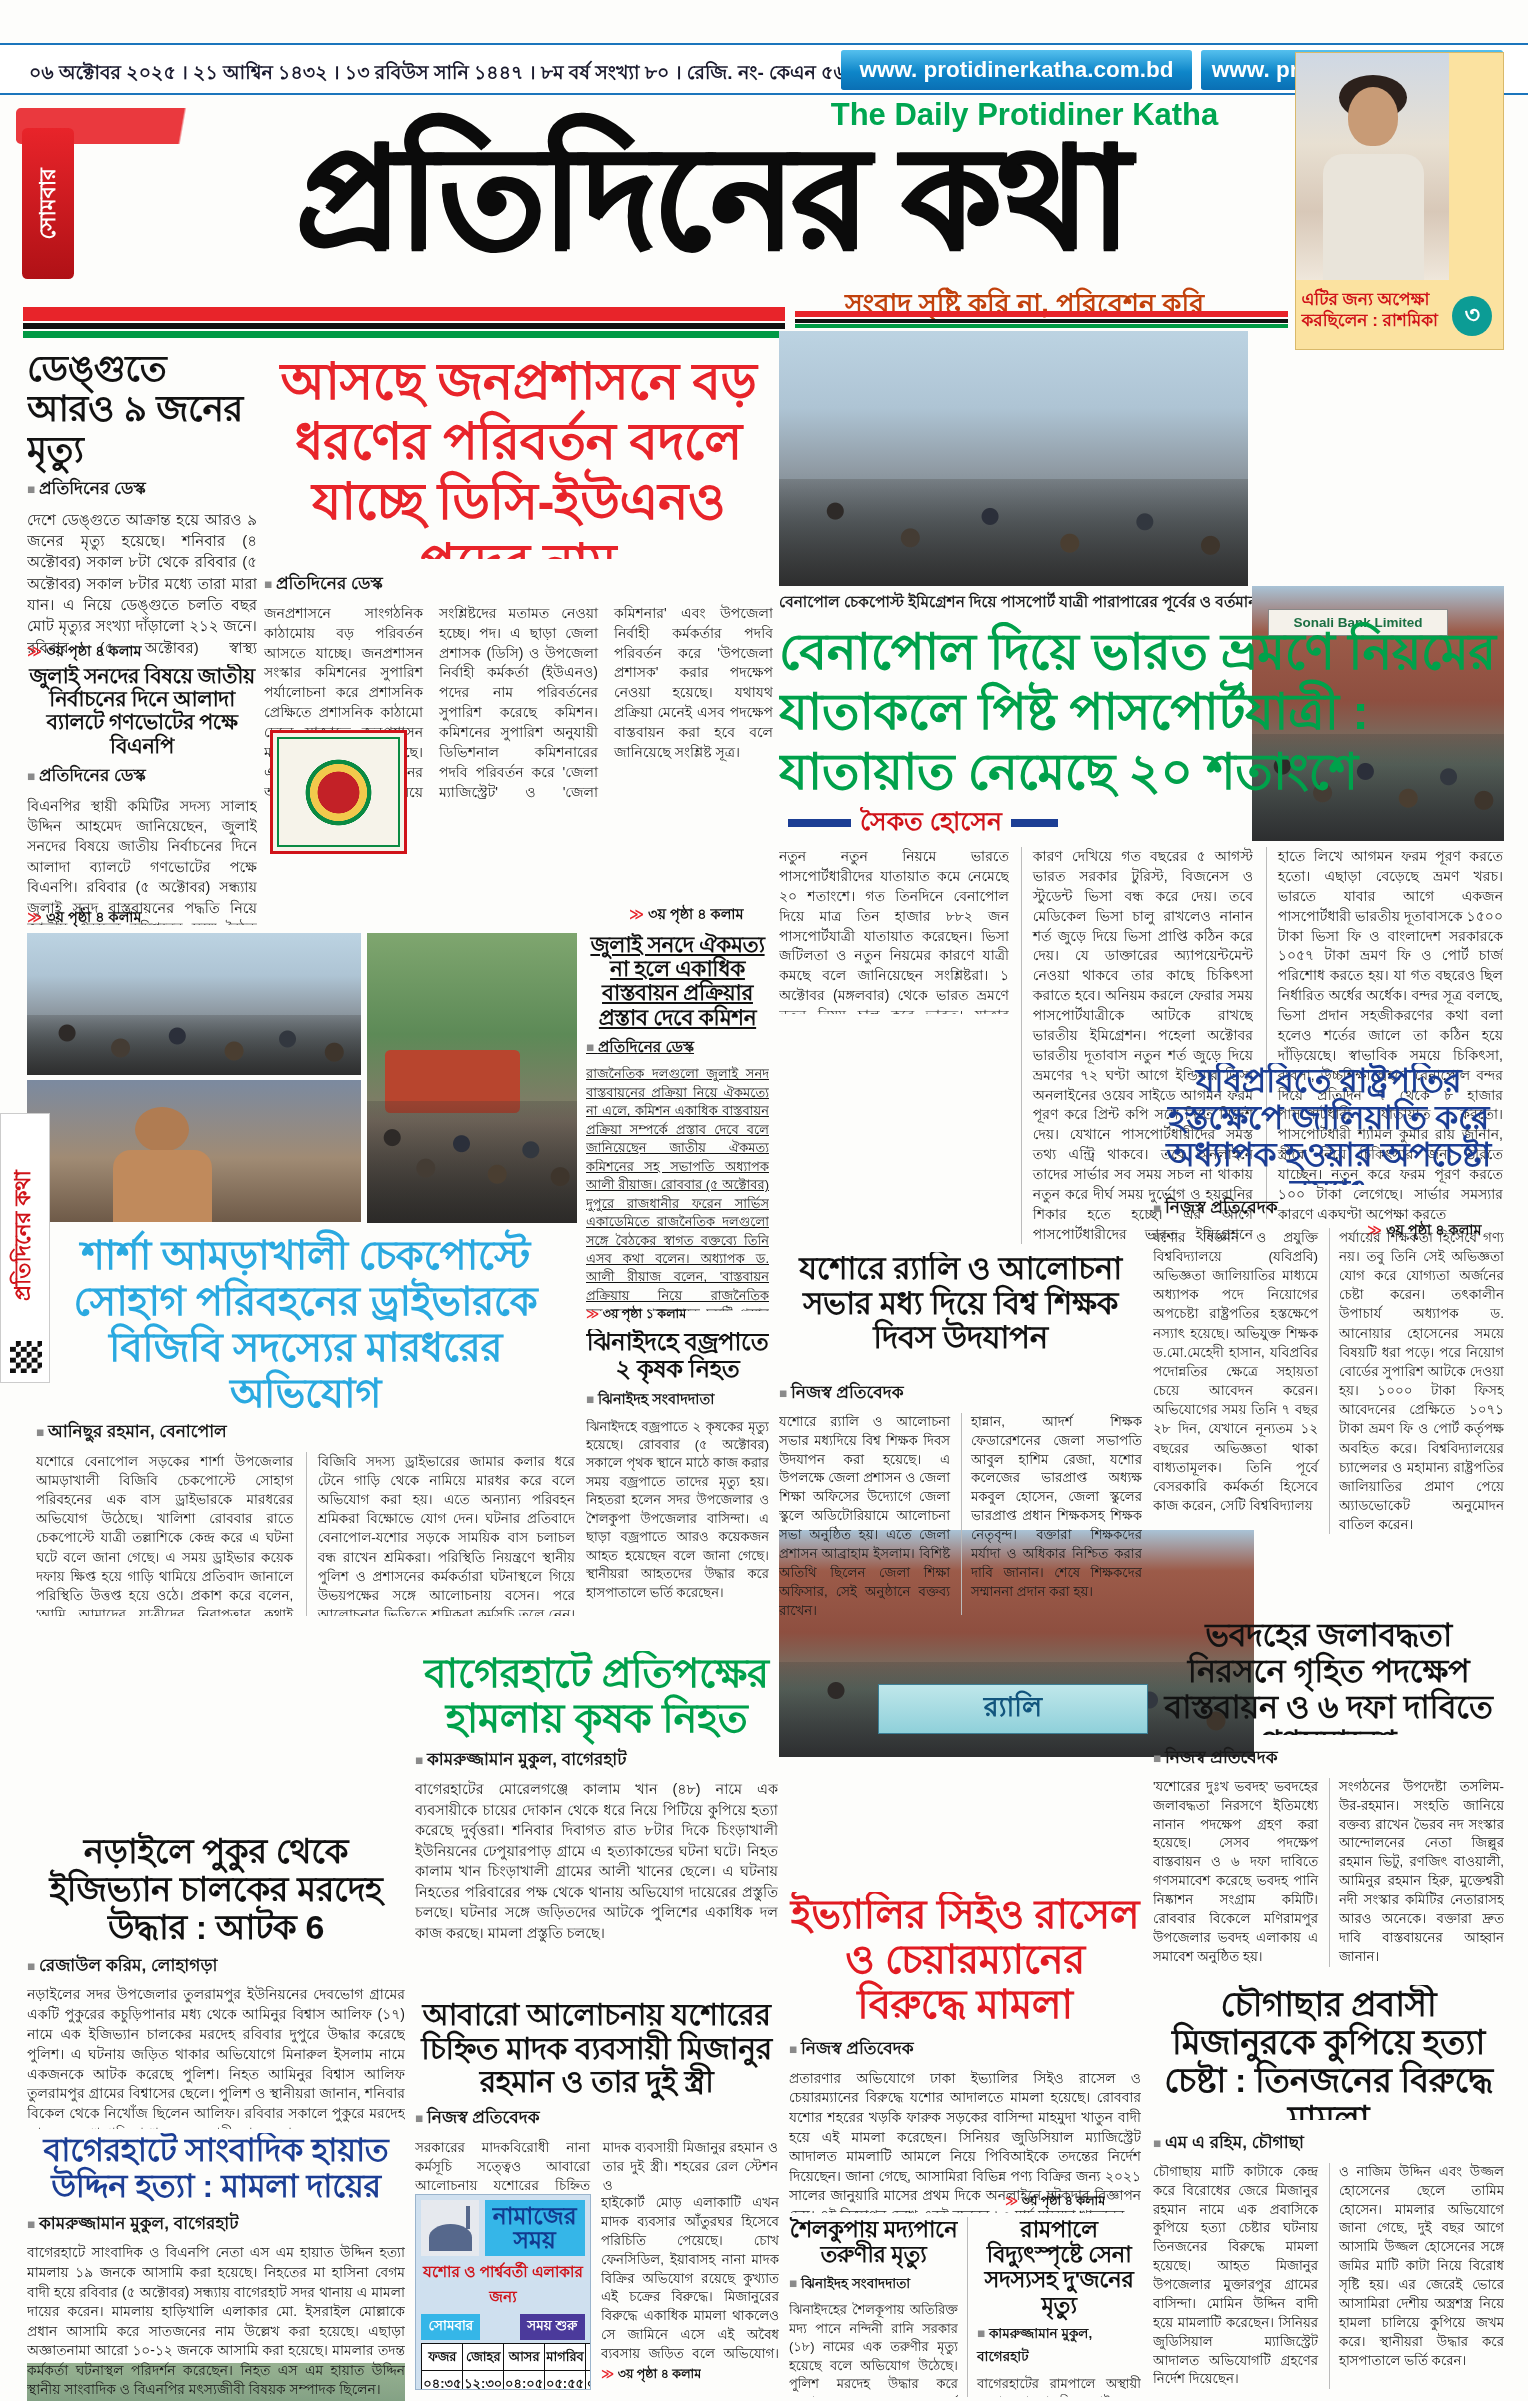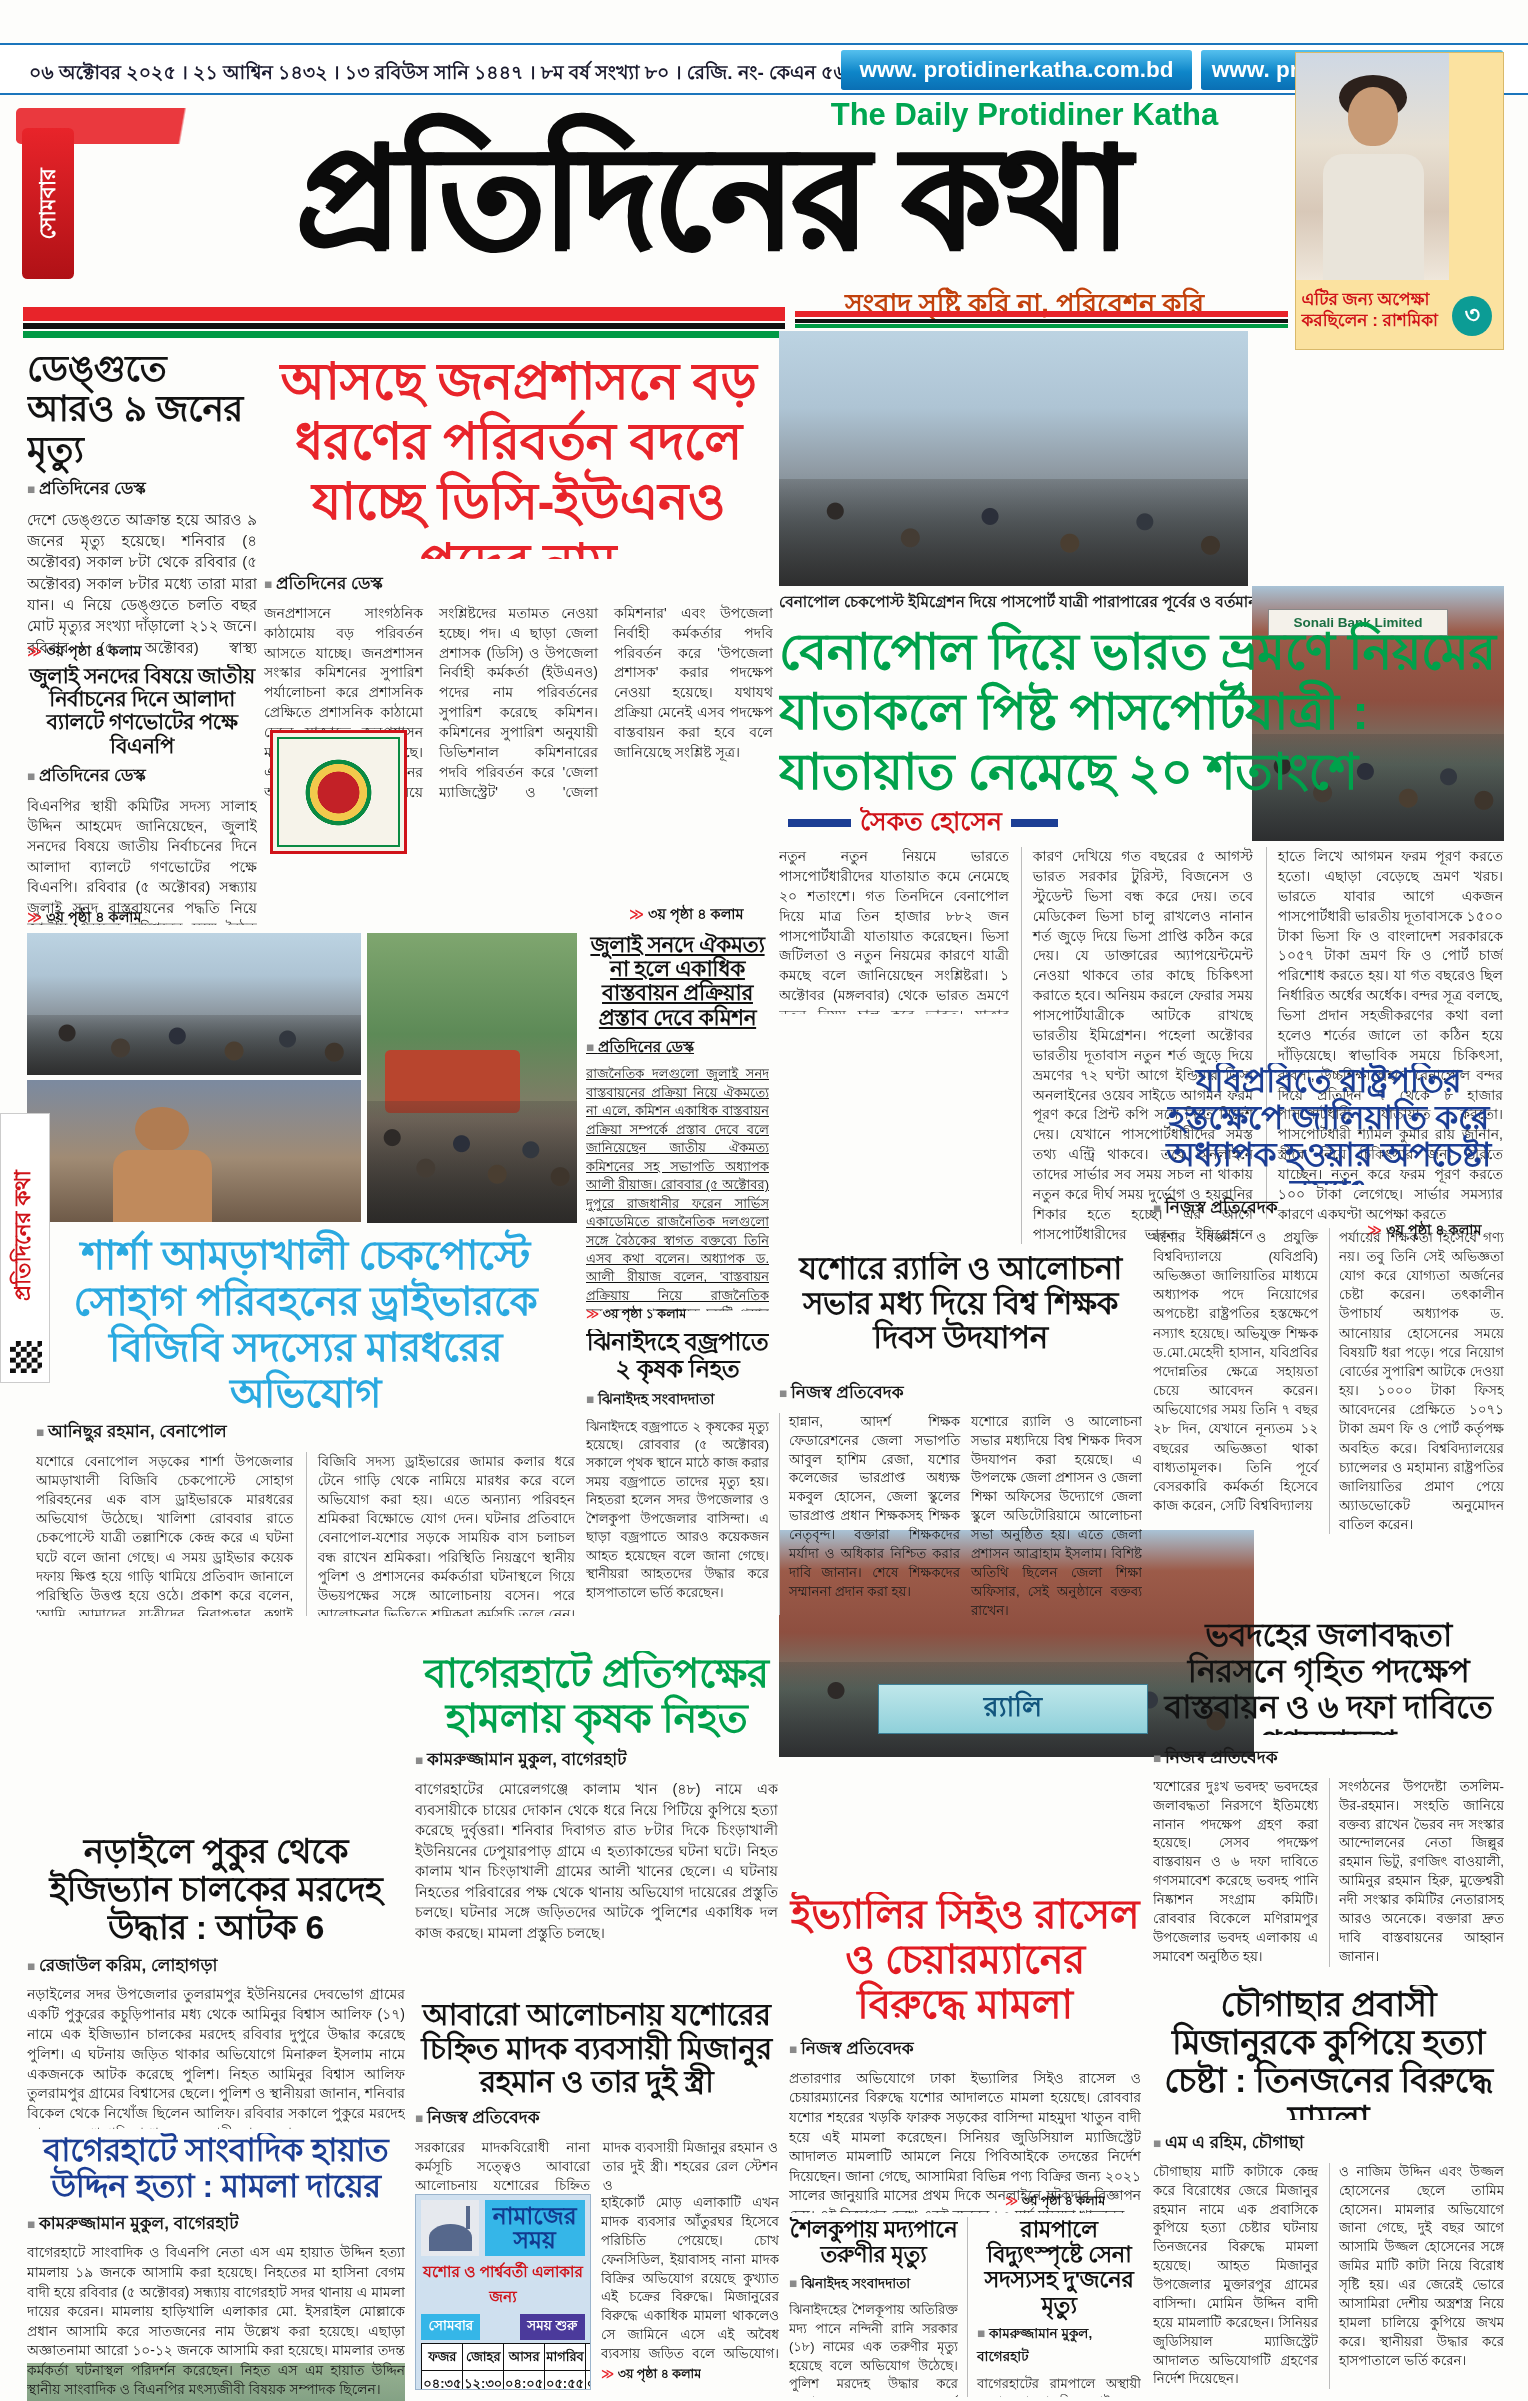--- a/index.html
+++ b/index.html
@@ -240,22 +240,22 @@
   <div class="abs photo ph-brick" style="left:779px;top:1020px;width:475px;height:227px;">
     <div class="crowd"></div>
     <div class="banner" style="left:99px;bottom:23.4px;width:270px;height:50px;font-size:27px;">র‍্যালি</div>
   </div>
   <div class="abs" style="left:779px;top:1252px;width:363px;height:162px;">
     <div class="hl black center" style="font-size:31px;">যশোরে র‍্যালি ও আলোচনা সভার মধ্য দিয়ে বিশ্ব শিক্ষক দিবস উদযাপন</div>
   </div>
   <div class="abs" style="left:779px;top:1374px;width:363px;height:241px;">
     <div class="byline">নিজস্ব প্রতিবেদক</div>
     <div style="display:flex;gap:10.8px;">
+      <div class="body" style="flex:1;font-size:13.3px;">যশোরে র‍্যালি ও আলোচনা সভার মধ্যদিয়ে বিশ্ব শিক্ষক দিবস উদযাপন করা হয়েছে। এ উপলক্ষে জেলা প্রশাসন ও জেলা শিক্ষা অফিসের উদ্যোগে জেলা স্কুলে অডিটোরিয়ামে আলোচনা সভা অনুষ্ঠিত হয়। এতে জেলা প্রশাসন আব্রাহাম ইসলাম। বিশিষ্ট অতিথি ছিলেন জেলা শিক্ষা অফিসার, সেই অনুষ্ঠানে বক্তব্য রাখেন।</div>
       <div class="body vline" style="flex:1;font-size:13.3px;padding-left:9px;">হান্নান, আদর্শ শিক্ষক ফেডারেশনের জেলা সভাপতি আবুল হাশিম রেজা, যশোর কলেজের ভারপ্রাপ্ত অধ্যক্ষ মকবুল হোসেন, জেলা স্কুলের ভারপ্রাপ্ত প্রধান শিক্ষকসহ শিক্ষক নেতৃবৃন্দ। বক্তারা শিক্ষকদের মর্যাদা ও অধিকার নিশ্চিত করার দাবি জানান। শেষে শিক্ষকদের সম্মাননা প্রদান করা হয়।</div>
-      <div class="body" style="flex:1;font-size:13.3px;">যশোরে র‍্যালি ও আলোচনা সভার মধ্যদিয়ে বিশ্ব শিক্ষক দিবস উদযাপন করা হয়েছে। এ উপলক্ষে জেলা প্রশাসন ও জেলা শিক্ষা অফিসের উদ্যোগে জেলা স্কুলে অডিটোরিয়ামে আলোচনা সভা অনুষ্ঠিত হয়। এতে জেলা প্রশাসন আব্রাহাম ইসলাম। বিশিষ্ট অতিথি ছিলেন জেলা শিক্ষা অফিসার, সেই অনুষ্ঠানে বক্তব্য রাখেন।</div>
     </div>
   </div>
 
   <div class="abs" style="left:1153px;top:1063px;width:351px;height:122px;">
     <div class="hl navy center" style="font-size:33px;">যবিপ্রবিতে রাষ্ট্রপতির হস্তক্ষেপে জালিয়াতি করে অধ্যাপক হওয়ার অপচেষ্টা নস্যাৎ</div>
   </div>
   <div class="abs" style="left:1153px;top:1189px;width:351px;height:423px;">
     <div class="byline">নিজস্ব প্রতিবেদক</div>
     <div style="display:flex;gap:10.8px;">
       <div class="body" style="flex:1;font-size:13.5px;">যশোর বিজ্ঞান ও প্রযুক্তি বিশ্ববিদ্যালয়ে (যবিপ্রবি) অভিজ্ঞতা জালিয়াতির মাধ্যমে অধ্যাপক পদে নিয়োগের অপচেষ্টা রাষ্ট্রপতির হস্তক্ষেপে নস্যাৎ হয়েছে। অভিযুক্ত শিক্ষক ড.মো.মেহেদী হাসান, যবিপ্রবির পদোন্নতির ক্ষেত্রে সহায়তা চেয়ে আবেদন করেন। অভিযোগের সময় তিনি ৭ বছর ২৮ দিন, যেখানে নূন্যতম ১২ বছরের অভিজ্ঞতা থাকা বাধ্যতামূলক। তিনি পূর্বে বেসরকারি কর্মকর্তা হিসেবে কাজ করেন, সেটি বিশ্ববিদ্যালয়</div>

